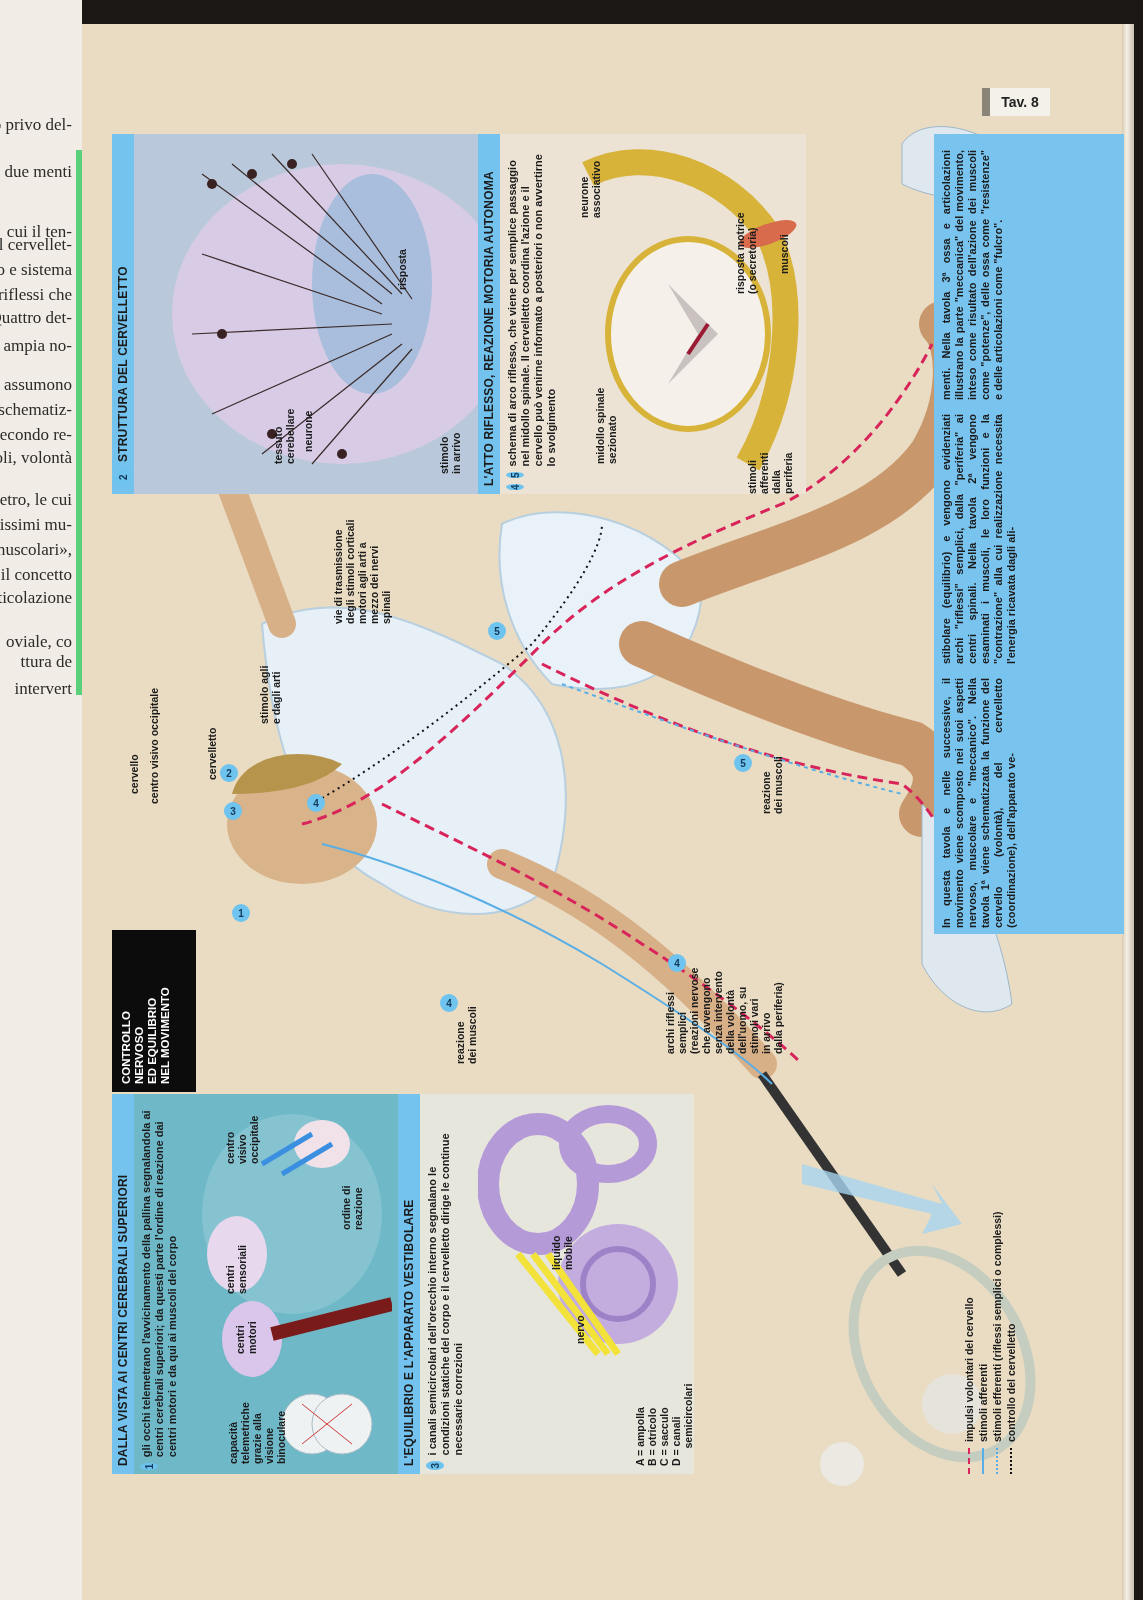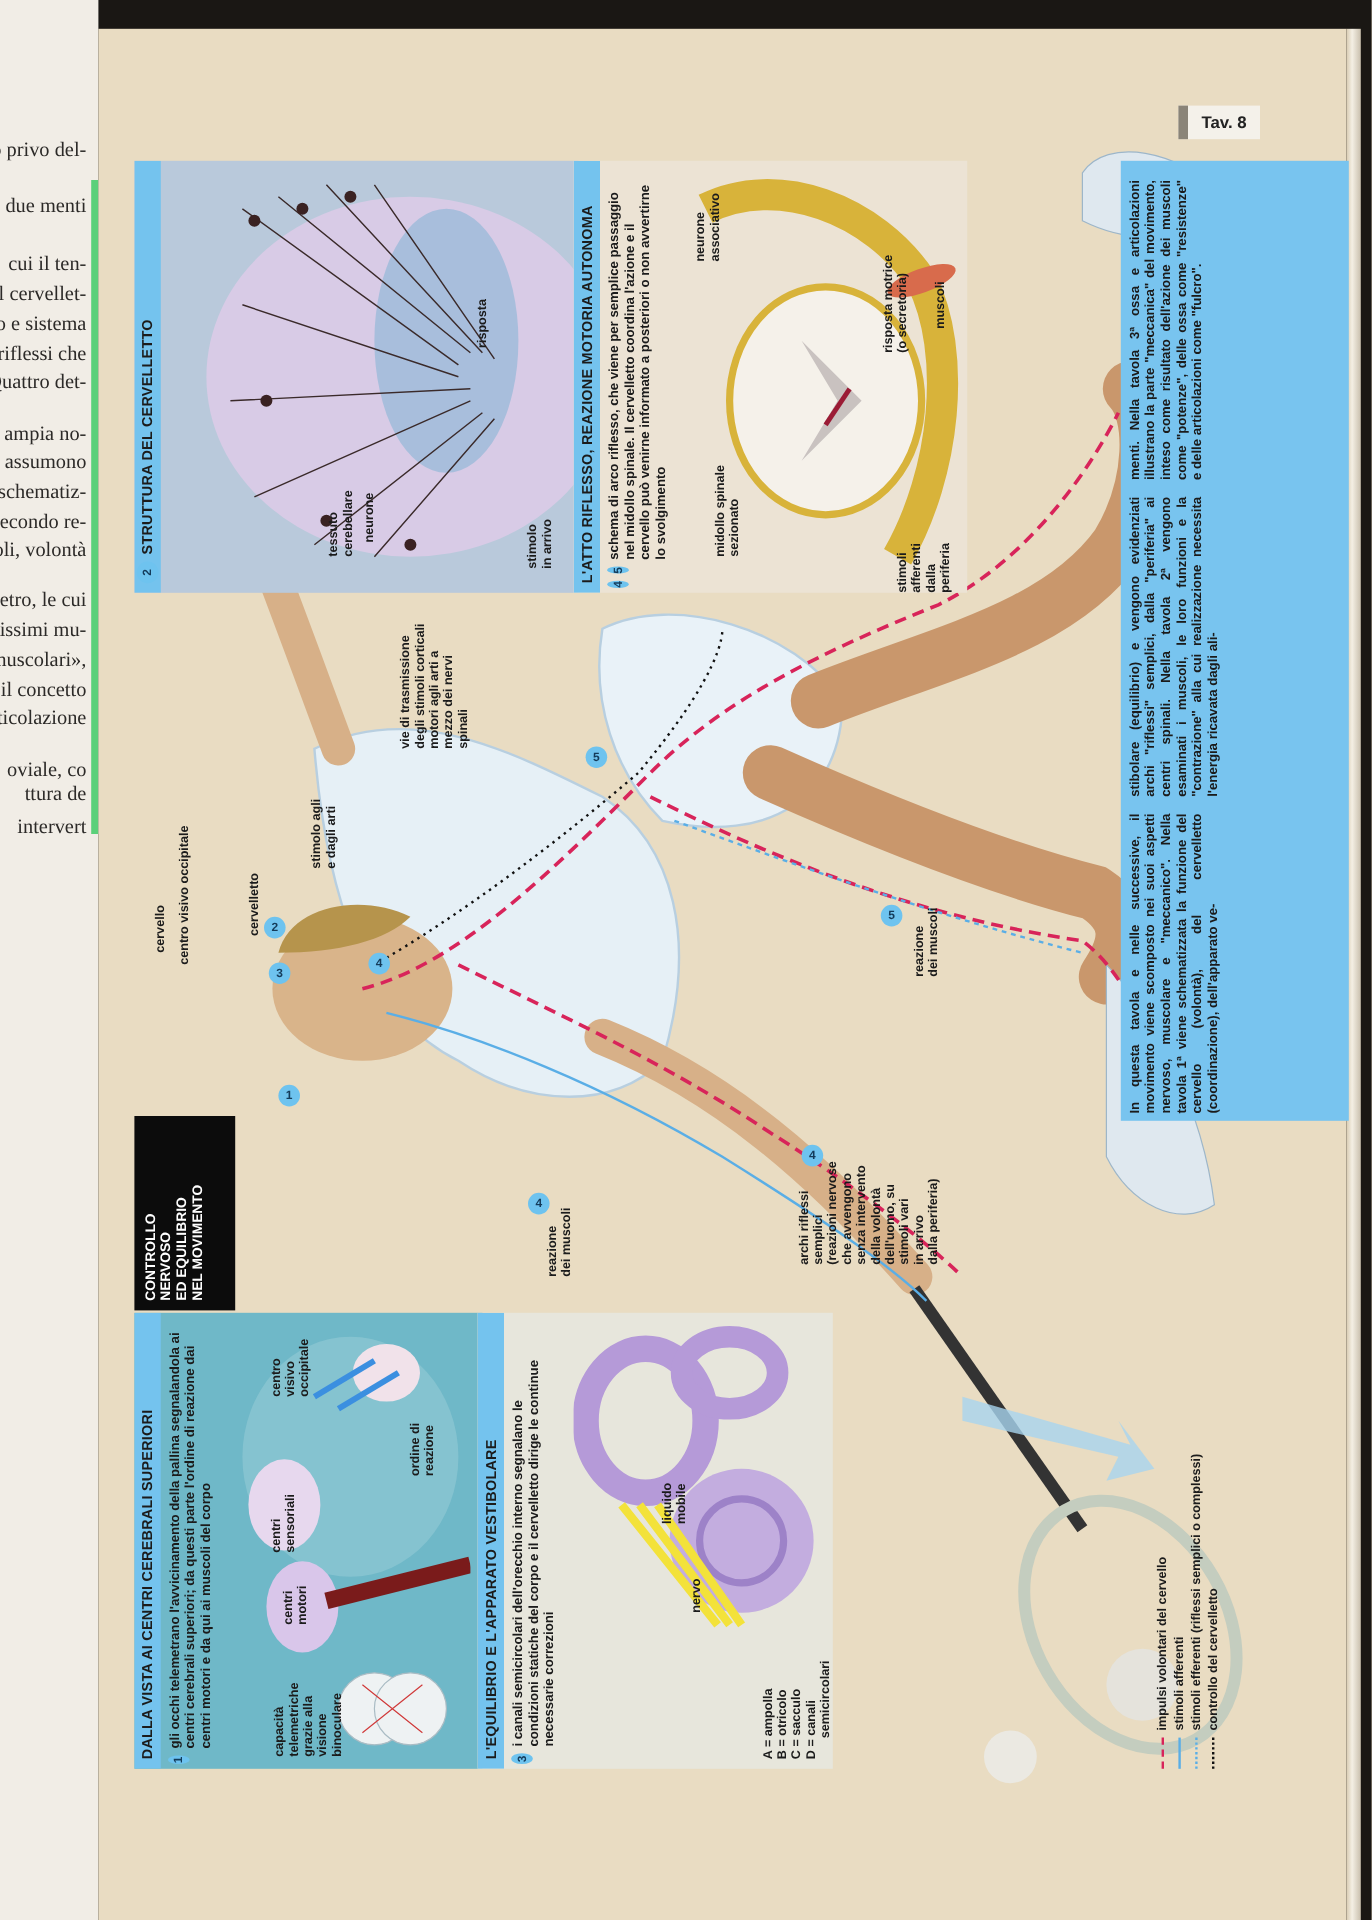--- a/index.html
+++ b/index.html
@@ -27,26 +27,26 @@
   .info{position:absolute;left:852px;top:110px;width:190px;height:800px;background:#78c4ef;}
   .legend{position:absolute;left:880px;top:1150px;width:150px;height:300px;}
 </style>
 </head>
 <body>
 
 <div class="left-page">
   <div class="green-strip"></div>
   <div class="left-line" style="top:115px">ro privo del-</div>
   <div class="left-line" style="top:162px">due menti</div>
-  <div class="left-line" style="top:210px">cui il ten-</div>
+  <div class="left-line" style="top:222px">cui il ten-</div>
   <div class="left-line" style="top:235px">al cervellet-</div>
   <div class="left-line" style="top:260px">o e sistema</div>
   <div class="left-line" style="top:285px">riflessi che</div>
   <div class="left-line" style="top:308px">Quattro det-</div>
-  <div class="left-line" style="top:352px">ampia no-</div>
+  <div class="left-line" style="top:336px">ampia no-</div>
   <div class="left-line" style="top:375px">i assumono</div>
   <div class="left-line" style="top:400px">schematiz-</div>
   <div class="left-line" style="top:425px">secondo re-</div>
   <div class="left-line" style="top:448px">oli, volontà</div>
   <div class="left-line" style="top:490px">etro, le cui</div>
   <div class="left-line" style="top:515px">issimi mu-</div>
   <div class="left-line" style="top:540px">muscolari»,</div>
   <div class="left-line" style="top:565px">il concetto</div>
   <div class="left-line" style="top:588px">ticolazione</div>
   <div class="left-line" style="top:632px">oviale, co</div>

